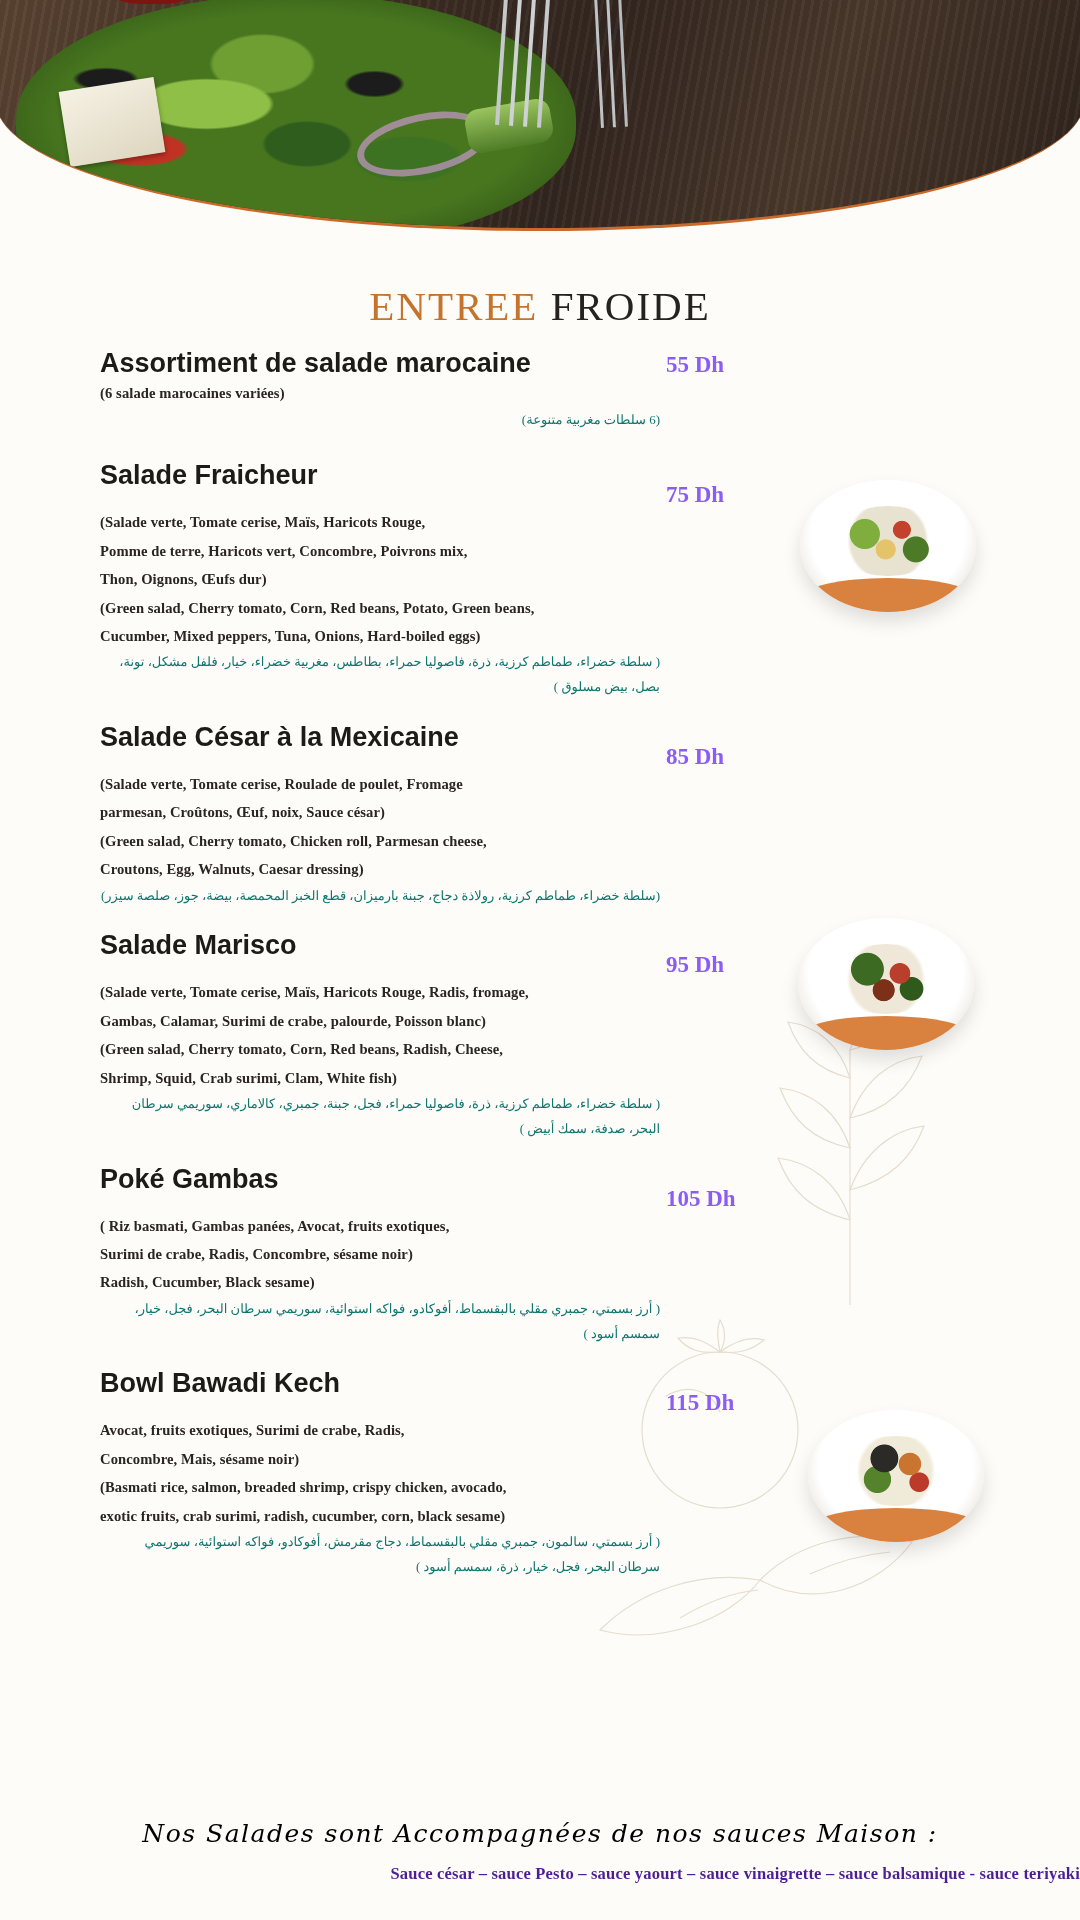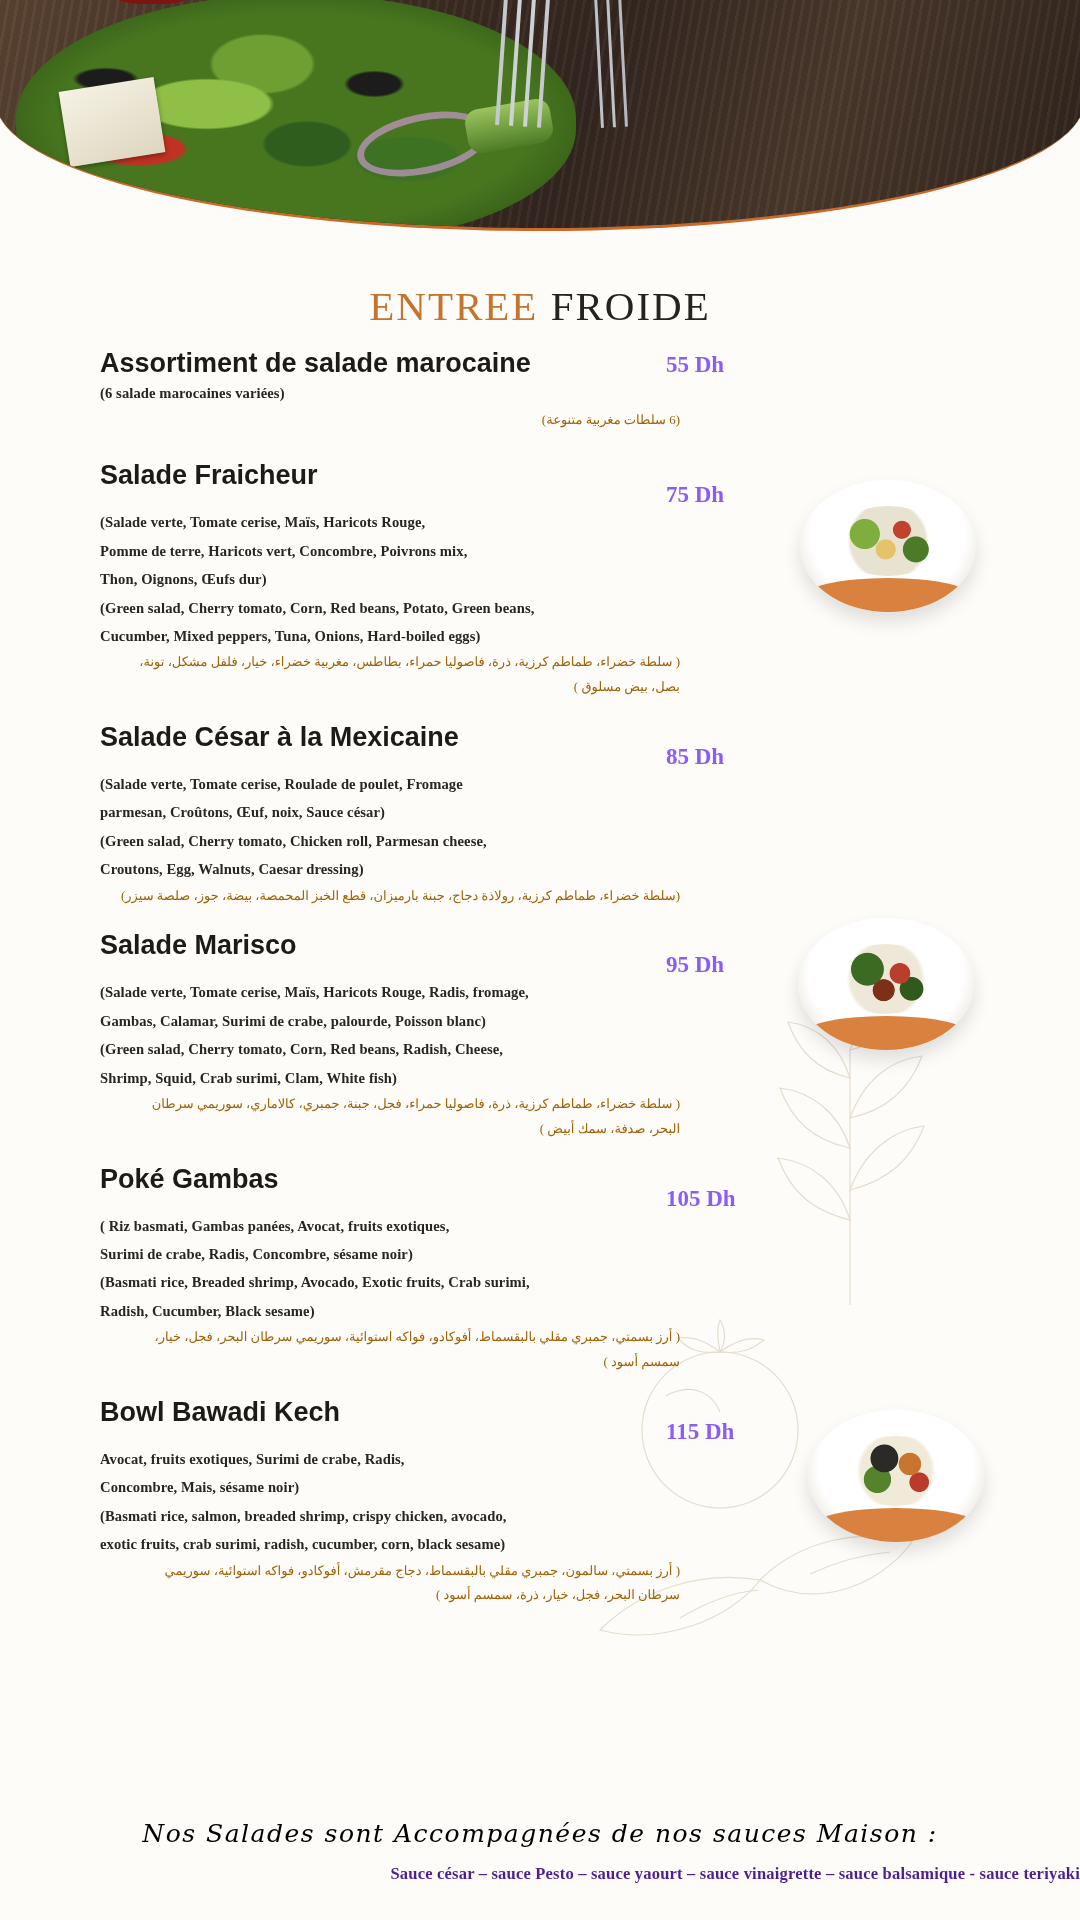--- a/index.html
+++ b/index.html
@@ -166,23 +166,22 @@
     font-weight: bold;
     letter-spacing: .1px;
   }
   .desc.en { }
   .desc.ar {
     direction: rtl;
     text-align: right;
     font-size: 13px;
     line-height: 1.9;
     font-weight: normal;
-    color: #a16207;
+    color: #0f766e;
     width: 560px;
-    margin-left: 20px;
   }
 
   
   .p-off-1 { margin-top: 4px; }
   .p-off-2 { margin-top: 22px; }
 
   
   .dish {
     position: absolute;
     width: 180px;
@@ -366,21 +365,20 @@
     <div class="desc ar">( سلطة خضراء، طماطم كرزية، ذرة، فاصوليا حمراء، فجل، جبنة، جمبري، كالاماري، سوريمي سرطان البحر، صدفة، سمك أبيض )</div>
   </div>
 
   <div class="item" style="margin-bottom:22px;">
     <div class="item-head">
       <div class="name">Poké Gambas</div>
       <div class="price p-off-2">105 Dh</div>
     </div>
     <div class="desc">( Riz basmati, Gambas panées, Avocat, fruits exotiques,</div>
     <div class="desc">Surimi de crabe, Radis, Concombre, sésame noir)</div>
-    <div class="desc en">(Basmati rice, Breaded shrimp, Avocado, Exotic fruits, Crab surimi,</div>
     <div class="desc en">Radish, Cucumber, Black sesame)</div>
     <div class="desc ar">( أرز بسمتي، جمبري مقلي بالبقسماط، أفوكادو، فواكه استوائية، سوريمي سرطان البحر، فجل، خيار، سمسم أسود )</div>
   </div>
 
   <div class="item">
     <div class="item-head">
       <div class="name">Bowl Bawadi Kech</div>
       <div class="price p-off-2">115 Dh</div>
     </div>
     <div class="desc">Avocat, fruits exotiques, Surimi de crabe, Radis,</div>

